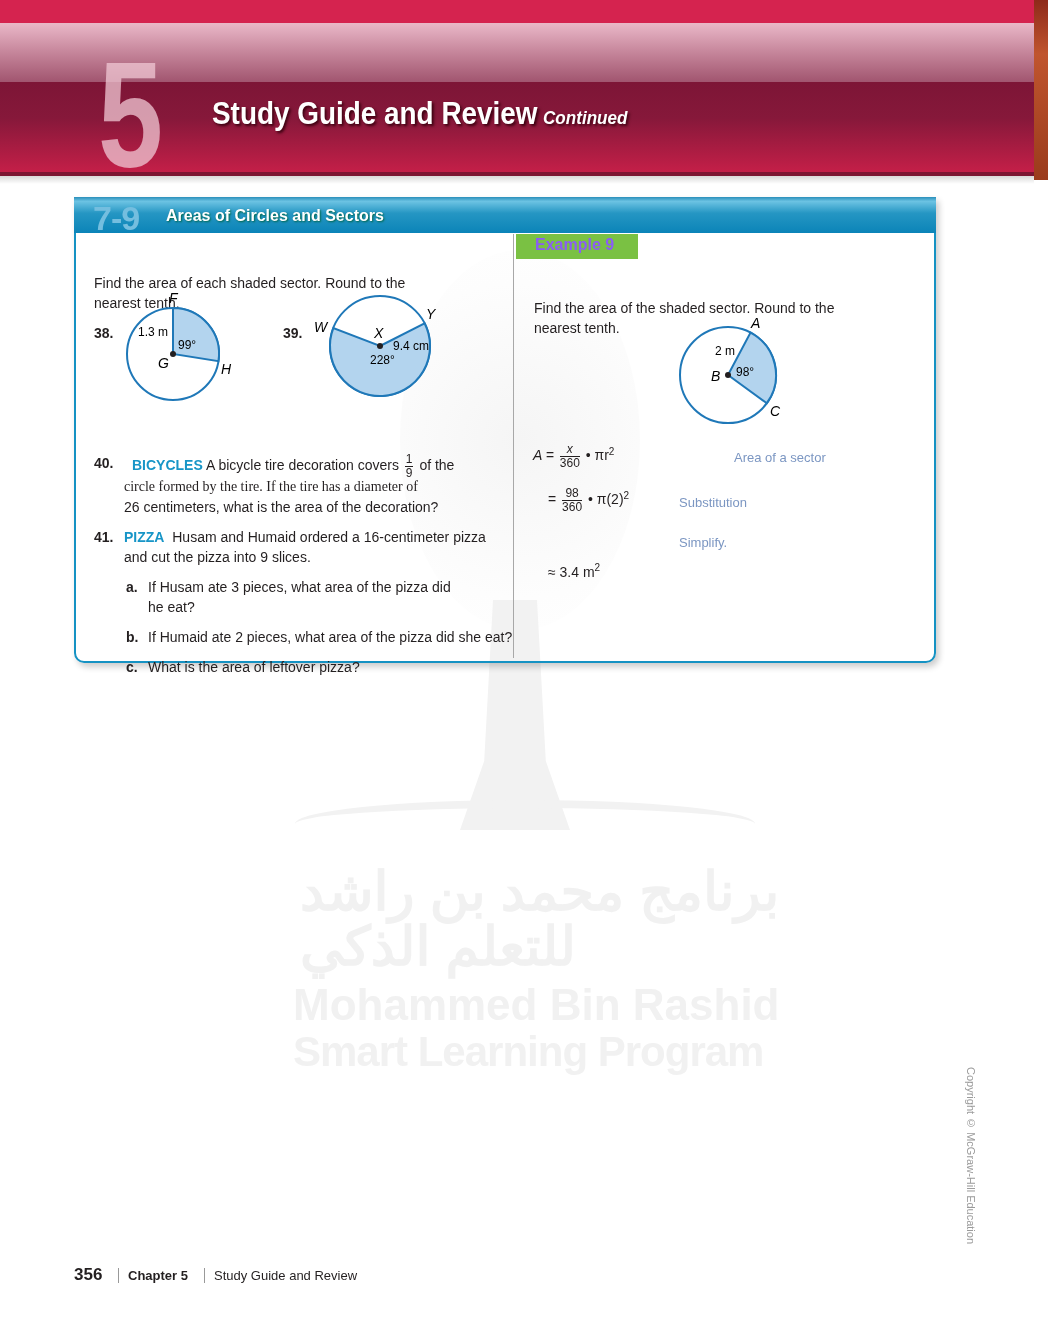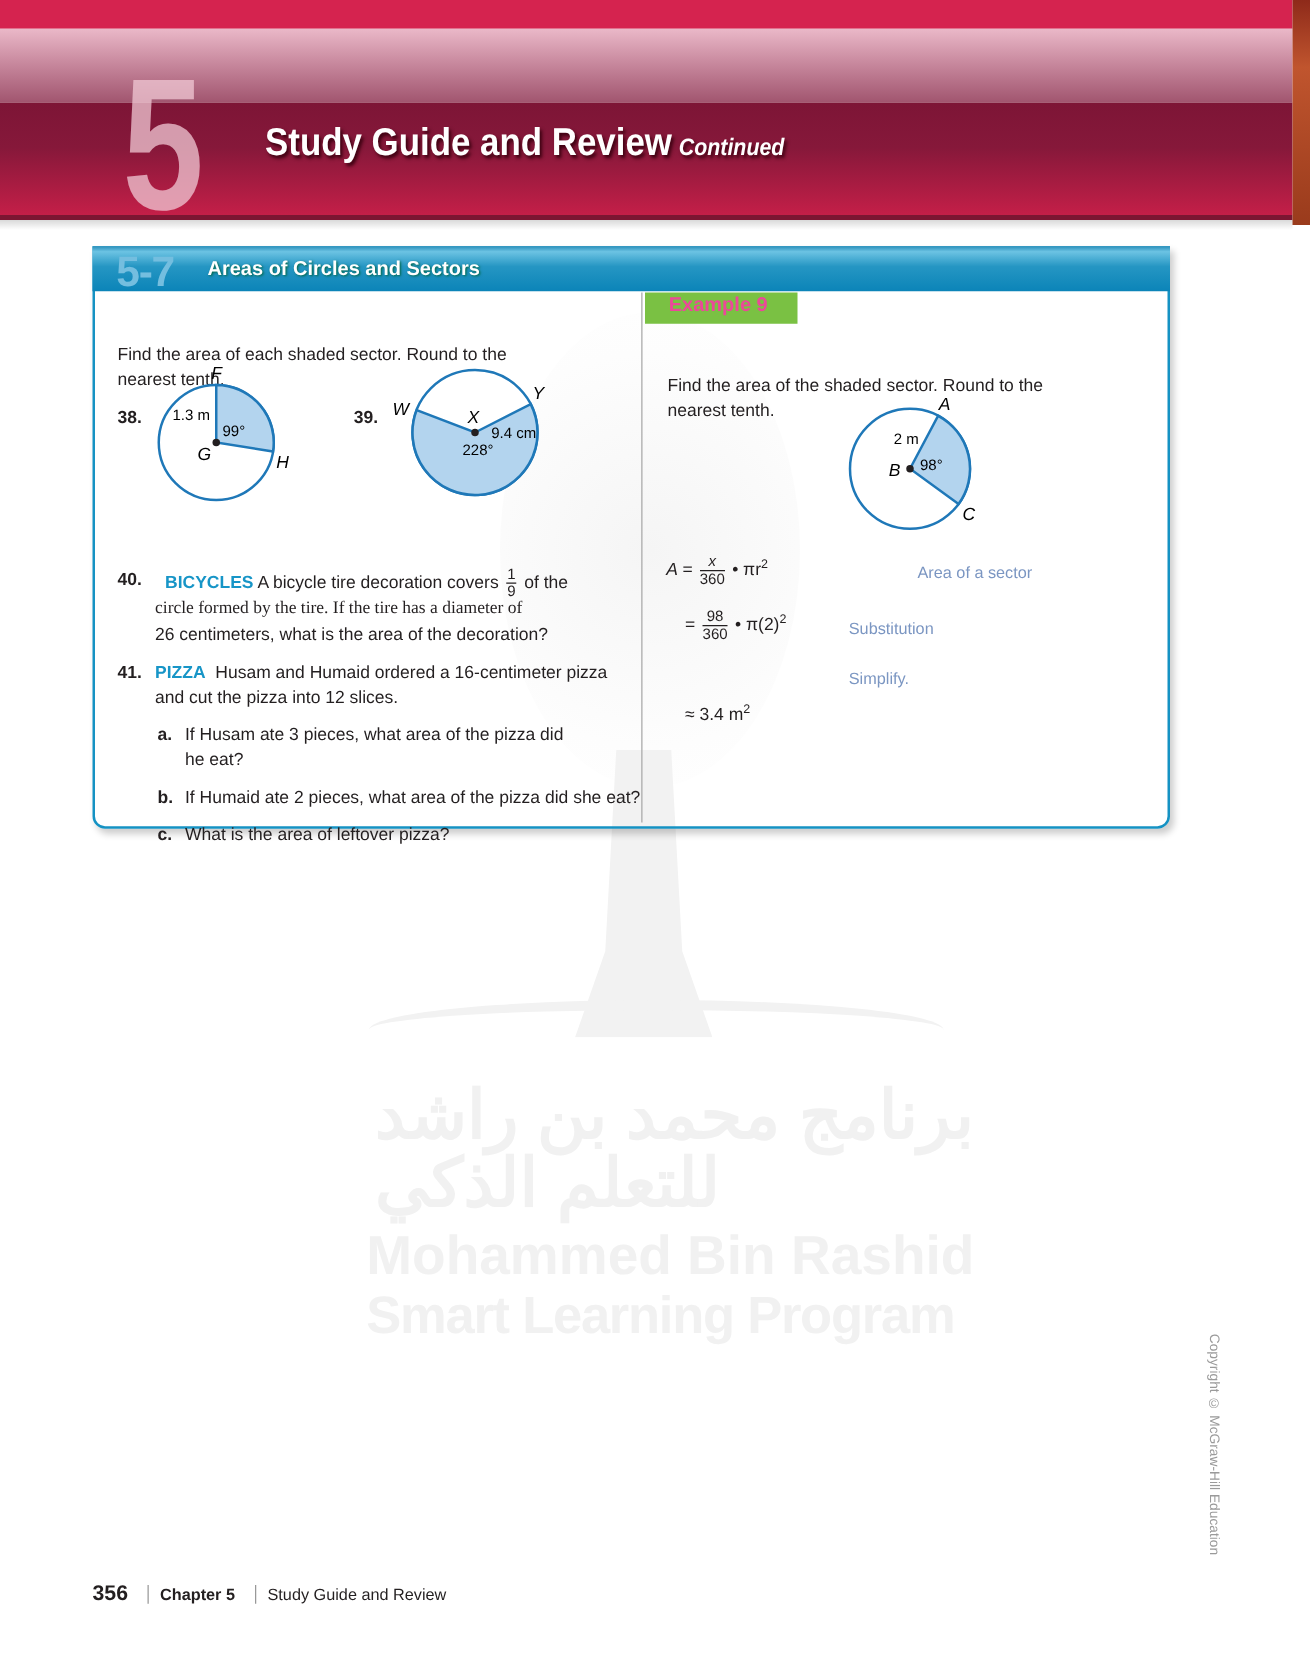--- a/index.html
+++ b/index.html
@@ -45,21 +45,21 @@
               background: radial-gradient(circle, rgba(235,235,235,0.5) 0%, rgba(245,245,245,0.2) 70%, rgba(255,255,255,0) 100%); }
 
   .txt { position: absolute; font-size: 14px; line-height: 20px; white-space: nowrap; margin-top: 31px; }
   .bold { font-weight: bold; }
   .kw { color: #1795c7; font-weight: bold; }
   .num { font-weight: bold; }
   .italic { font-style: italic; }
   .reason { position: absolute; font-size: 13px; color: #7b96c2; }
 
   .example-tab { position: absolute; left: 516px; top: 234px; width: 122px; height: 25px; background: #7ac143; }
-  .example-label { position: absolute; left: 535px; top: 236px; font-size: 16px; font-weight: bold; color: #ec4899; }
+  .example-label { position: absolute; left: 535px; top: 236px; font-size: 16px; font-weight: bold; color: #8b5cf6; }
 
   .frac { display: inline-block; vertical-align: middle; text-align: center; font-size: 12px; line-height: 13px; margin: 0 2px; }
   .frac .n { display: block; border-bottom: 1px solid #231f20; padding: 0 1px; }
   .frac .d { display: block; }
 
   .math { position: absolute; font-size: 14px; white-space: nowrap; }
 
   .footer-page { position: absolute; left: 74px; top: 1265px; font-size: 17px; font-weight: bold; color: #231f20; }
   .footer-sep { position: absolute; top: 1268px; width: 1px; height: 15px; background: #999; }
   .footer-chapter { position: absolute; left: 128px; top: 1268px; font-size: 13px; font-weight: bold; }
@@ -87,21 +87,21 @@
   <div class="hdr-edge"></div>
   <div class="hdr-shadow"></div>
   <div class="chapter-num">5</div>
   <div class="hdr-title">
     <span>Study Guide and Review</span><span class="cont">Continued</span>
   </div>
 </div>
 
 <div class="panel"></div>
 <div class="panel-head"></div>
-<div class="lesson-num">5-7</div>
+<div class="lesson-num">7-9</div>
 <div class="lesson-title">Areas of Circles and Sectors</div>
 <div class="divider"></div>
 
 <div class="txt" style="left:94px;top:242px;">Find the area of each shaded sector. Round to the</div>
 <div class="txt" style="left:94px;top:262px;">nearest tenth.</div>
 
 <div class="txt num" style="left:94px;top:292px;">38.</div>
 <svg style="position:absolute;left:110px;top:285px;" width="130" height="125">
   <circle cx="63" cy="69" r="46" fill="#ffffff" stroke="#1f78b8" stroke-width="2"></circle>
   <path id="sec38" d="M63,69 L63.00,23.00 A46,46 0 0 1 108.43,76.20 Z" fill="#b3d4ee" stroke="#1f78b8" stroke-width="2"></path>
@@ -136,21 +136,21 @@
   <div class="txt" style="left:124px;top:446px;font-family:Liberation Serif, serif;">circle formed by the tire. If the tire has a diameter of</div>
   <div class="txt" style="left:124px;top:466px;">26 centimeters, what is the area of the decoration?</div>
 </div>
 
 <div>
   <div class="txt num" style="left:94px;top:496px;">41.</div>
   <div class="txt" style="left:124px;top:496px;">
     <span class="kw">PIZZA</span>&nbsp;
     <span>Husam and Humaid ordered a 16-centimeter pizza</span>
   </div>
-  <div class="txt" style="left:124px;top:516px;">and cut the pizza into 12 slices.</div>
+  <div class="txt" style="left:124px;top:516px;">and cut the pizza into 9 slices.</div>
 
   <div class="txt bold" style="left:126px;top:546px;">a.</div>
   <div class="txt" style="left:148px;top:546px;">If Husam ate 3 pieces, what area of the pizza did</div>
   <div class="txt" style="left:148px;top:566px;">he eat?</div>
 
   <div class="txt bold" style="left:126px;top:596px;">b.</div>
   <div class="txt" style="left:148px;top:596px;">If Humaid ate 2 pieces, what area of the pizza did she eat?</div>
 
   <div class="txt bold" style="left:126px;top:626px;">c.</div>
   <div class="txt" style="left:148px;top:626px;">What is the area of leftover pizza?</div>

